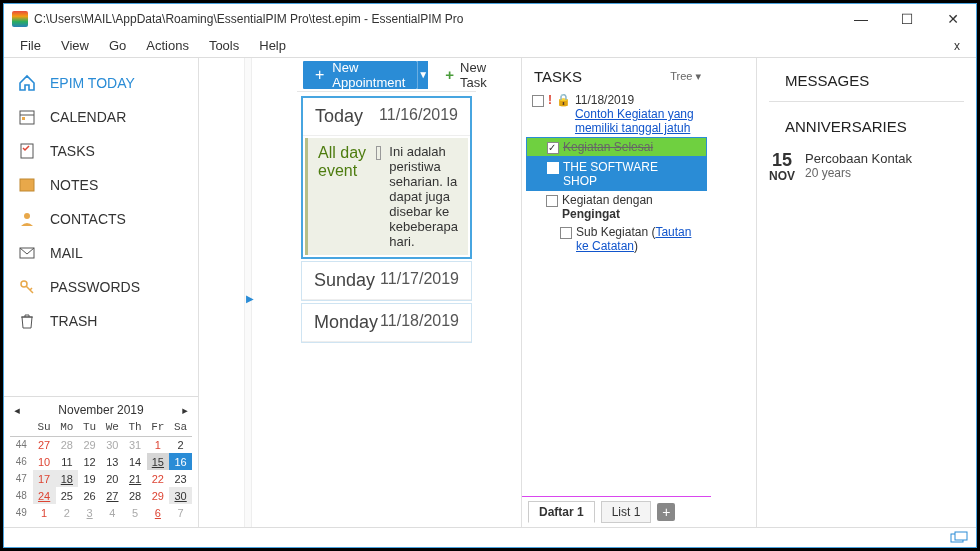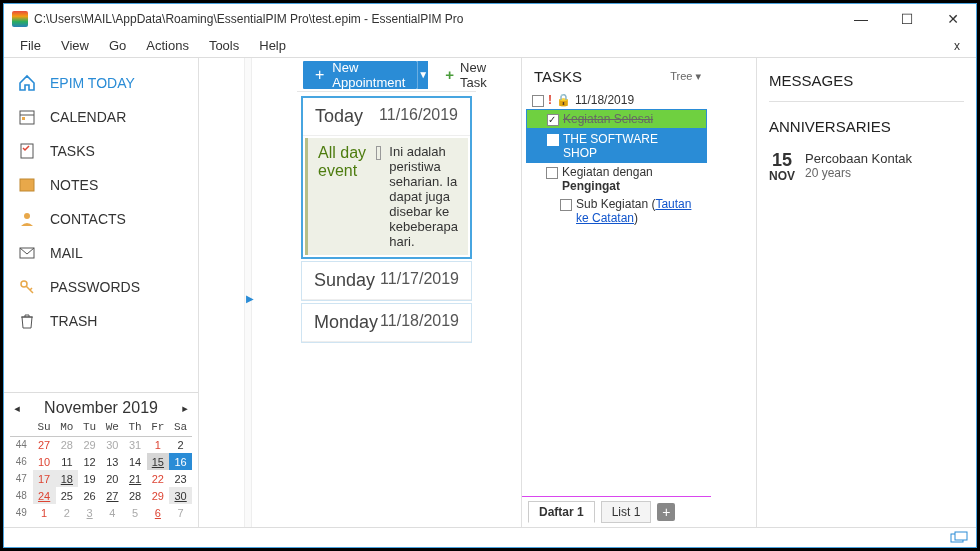--- a/index.html
+++ b/index.html
@@ -15,21 +15,21 @@
 .menubar-right { margin-left: auto; padding-right: 10px; font-size: 12px; color: #333; }
 .body { flex: 1; display: flex; min-height: 0; gap: 45px; }
 .sidebar { width: 195px; display: flex; flex-direction: column; border-right: 1px solid #e0e0e0; }
 .sidebar-nav { padding: 8px 0; }
 .sidebar-item { display: flex; align-items: center; padding: 8px 14px; gap: 14px; color: #333; font-size: 14px; }
 .sidebar-item.active { color: #2a8cd6; }
 .sidebar-icon { width: 18px; height: 18px; display: flex; align-items: center; justify-content: center; }
 .calendar-widget { margin-top: auto; border-top: 1px solid #ddd; padding: 4px 6px 6px 6px; font-size: 11px; }
 .cal-header { display: flex; align-items: center; justify-content: center; gap: 4px; padding: 2px 0; }
 .cal-nav { width: 14px; text-align: center; color: #333; }
-.cal-month { flex: 1; text-align: center; font-size: 16px; }
+.cal-month { flex: 1; text-align: center; font-size: 12px; }
 .cal-grid { width: 100%; border-collapse: collapse; font-size: 11px; }
 .cal-grid td, .cal-grid th { text-align: center; width: 22px; height: 17px; }
 .cal-grid th { color: #444; font-weight: normal; border-bottom: 1px solid #c8c8c8; font-family: Liberation Mono, monospace;}
 .cal-wk { color: #777; font-size: 10px; }
 .cal-dim { color: #aaa; }
 .cal-red { color: #d43; }
 .cal-today { background: #d6d6d6; }
 .cal-sel { background: #2a8cd6; color: #fff; }
 .cal-box { background: #e9e9e9; }
 .cal-ul { text-decoration: underline; }
@@ -67,21 +67,21 @@
 .task-text.link { color: #1155cc; text-decoration: underline; }
 .task-green { background: #6fd040; border: 1px solid #2a8cd6; padding: 2px 4px; }
 .task-green .task-text { color: #666; text-decoration: line-through; }
 .task-blue { background: #2a8cd6; border: 1px solid #2a8cd6; color: #fff; padding: 2px 20px; }
 .task-blue .chk { border-color: #fff; }
 .task-footer { border-top: 1px solid #d946ef; display: flex; align-items: center; padding: 4px 6px; gap: 6px; font-size: 12px; }
 .task-tab { padding: 3px 10px; background: #f4f4f4; border: 1px solid #ccc; }
 .task-tab.active { background: #fff; border-bottom: 1px solid #fff; font-weight: bold;}
 .task-add { width: 18px; height: 18px; background: #888; color: #fff; display: flex; align-items: center; justify-content: center; font-size: 14px; border-radius: 2px; }
 .right { width: 220px; border-left: 1px solid #e0e0e0; padding: 8px 12px; display: flex; flex-direction: column; gap: 10px; }
-.right h3 { font-size: 15px; font-weight: normal; color: #222; margin: 6px 0 2px 0; }
+.right h3 { font-size: 15px; font-weight: normal; color: #222; margin: 6px 0 2px 16px; }
 .anniv { display: flex; gap: 10px; align-items: flex-start; margin-top: 4px; }
 .anniv-date { text-align: center; }
 .anniv-day { font-size: 18px; font-weight: bold; line-height: 1; }
 .anniv-mon { font-size: 12px; font-weight: bold; }
 .anniv-text { font-size: 13px; }
 .anniv-sub { color: #666; font-size: 12px; }
 .statusbar { height: 20px; border-top: 1px solid #ddd; display: flex; align-items: center; justify-content: flex-end; padding: 0 8px; }
 .status-icon { width: 18px; height: 14px; color: #2a8cd6; }
 .priority-red { color: #d43; font-weight: bold; }
 .lock-orange { color: #e8a84a; }
@@ -309,21 +309,21 @@
     <div class="tasks">
       <div class="tasks-head">
         <h3>TASKS</h3>
         <span class="tree">Tree ▾</span>
       </div>
       <div class="task-list">
         <div class="task-item">
           <div class="chk"></div>
           <span class="priority-red">!</span>
           <span class="lock-orange">🔒</span>
-          <div class="task-text"><span>11/18/2019</span><br></div>
+          <div class="task-text"><span>11/18/2019</span><br><span class="task-text link">Contoh Kegiatan yang memiliki tanggal jatuh</span></div>
         </div>
         <div class="task-item indent1 task-green">
           <div class="chk checked"></div>
           <div class="task-text">Kegiatan Selesai</div>
         </div>
         <div class="task-item indent1 task-blue">
           <div class="chk"></div>
           <div class="task-text" style="color:#fff;">THE SOFTWARE SHOP</div>
         </div>
         <div class="task-item indent1">

